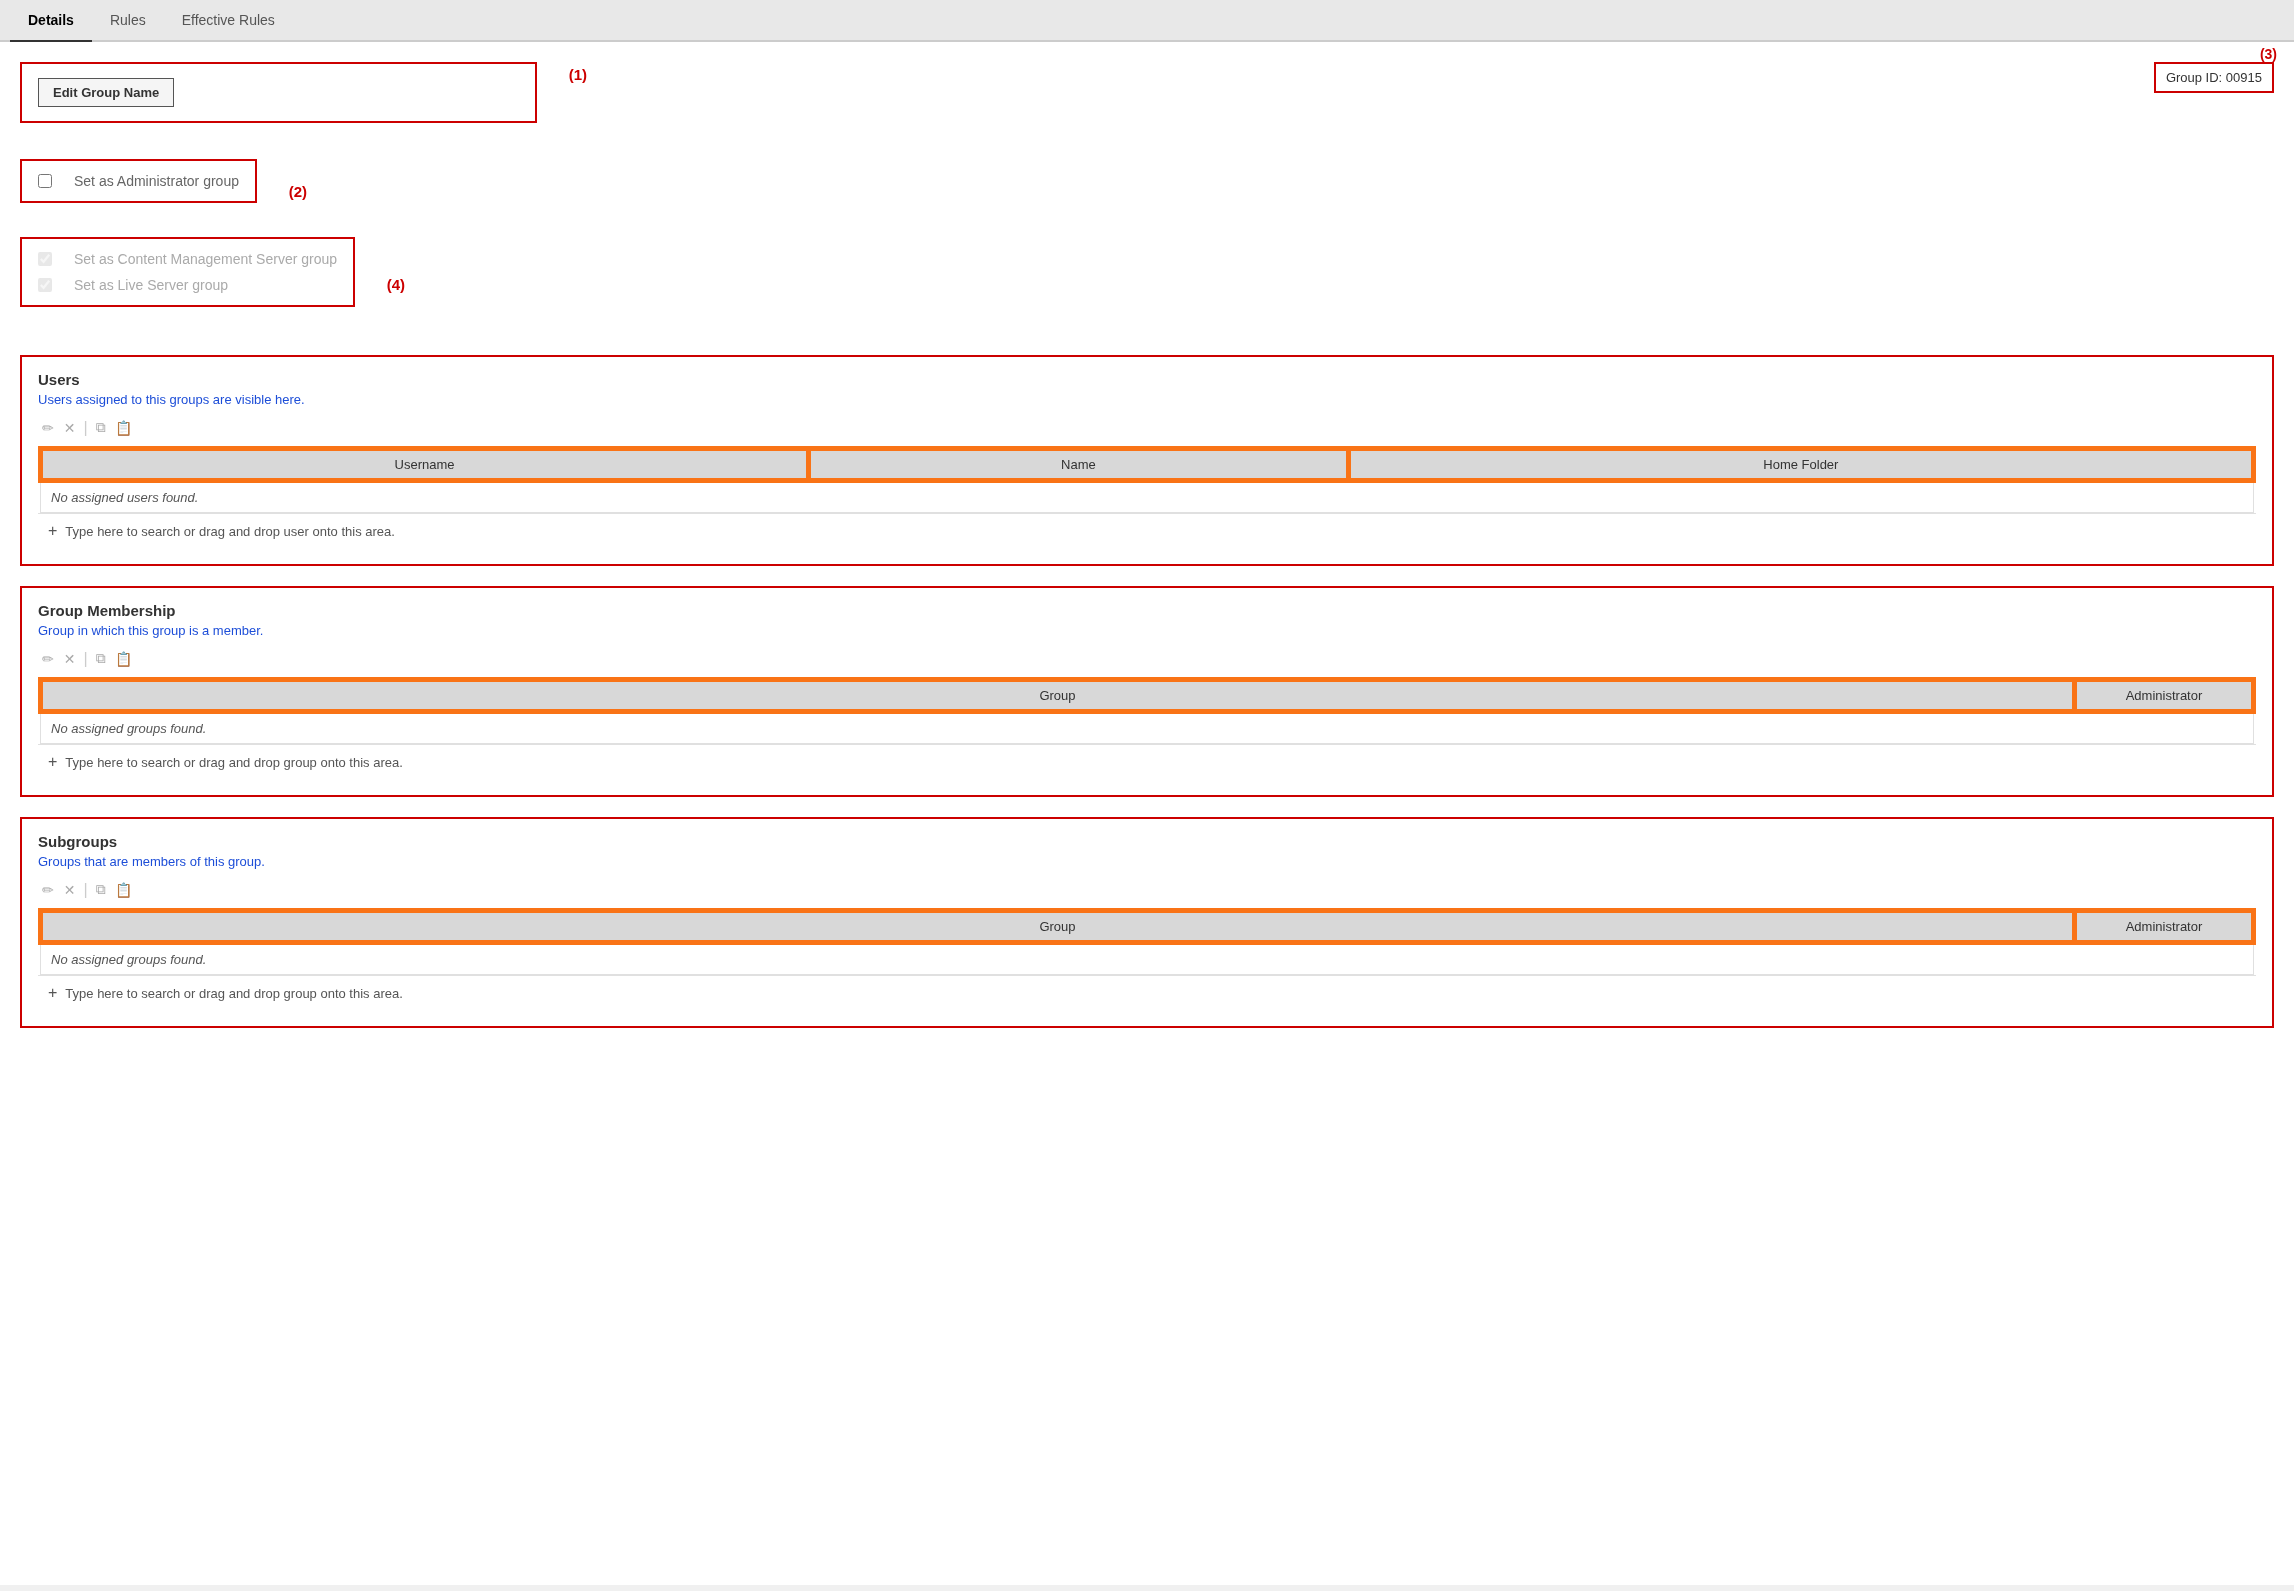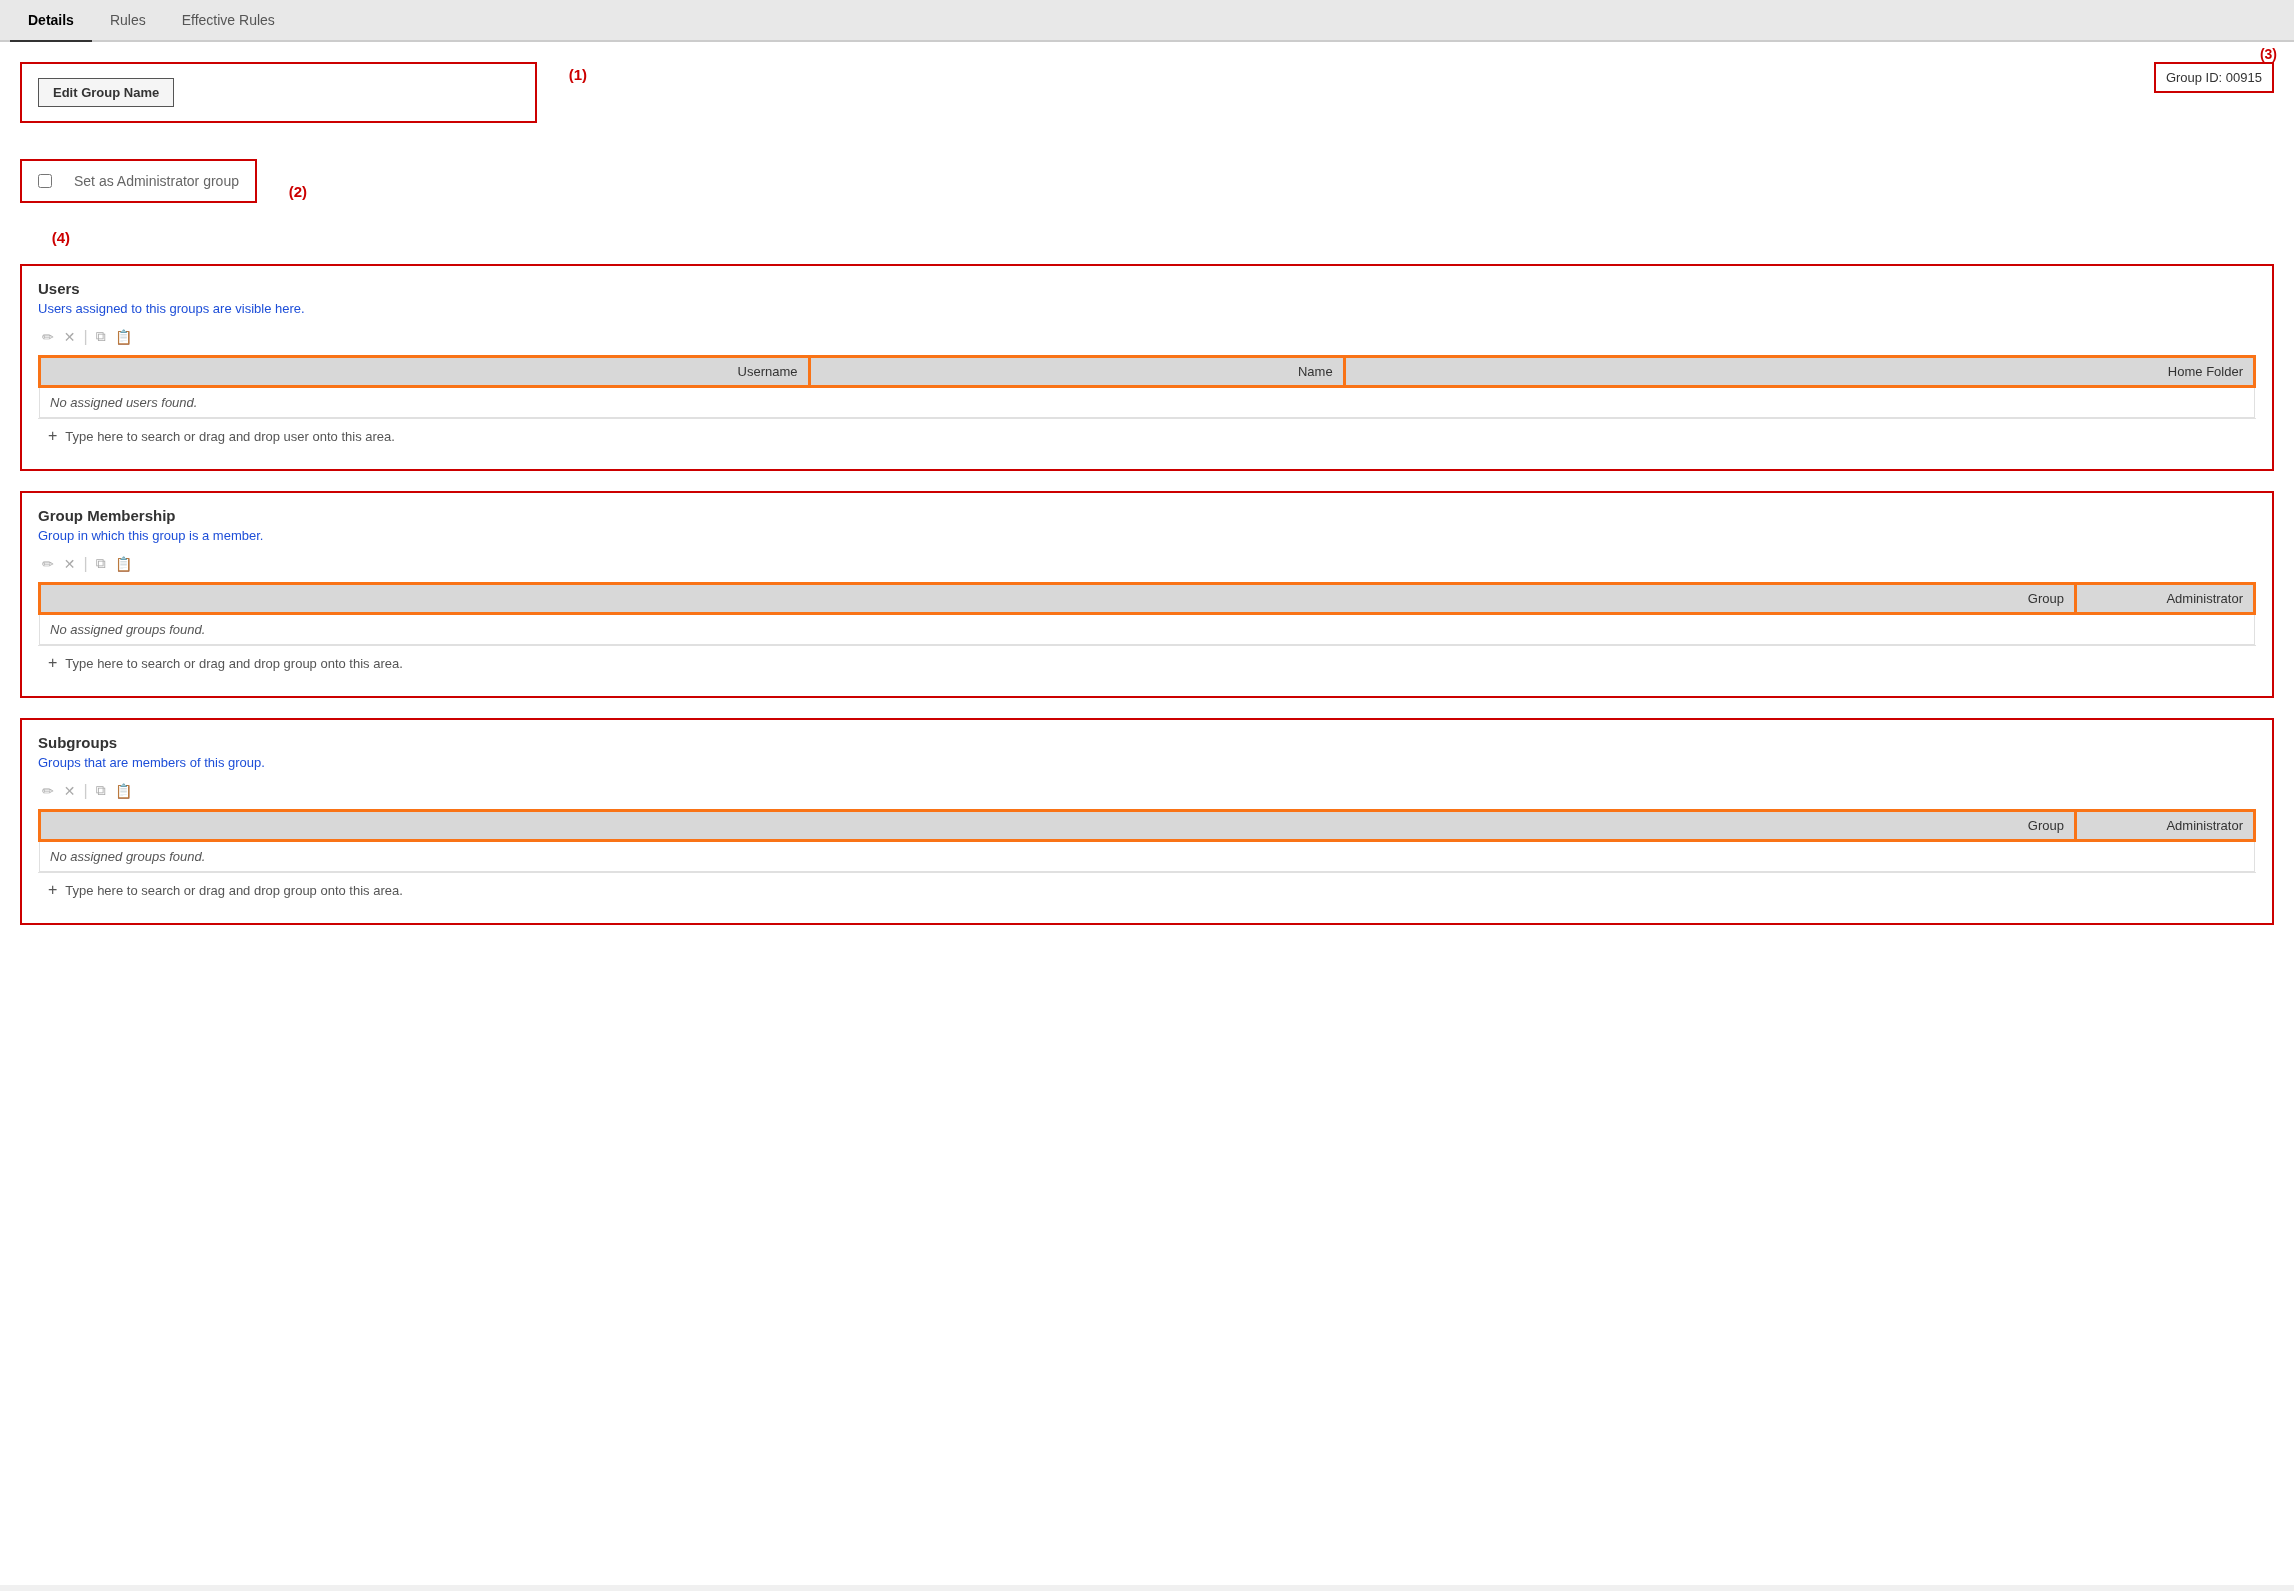--- a/index.html
+++ b/index.html
@@ -167,24 +167,24 @@
     }
 
     .data-table {
       width: 100%;
       border-collapse: collapse;
       font-size: 13px;
     }
 
     .data-table th {
       background: #d8d8d8;
-      text-align: right;
+      text-align: center;
       padding: 6px 10px;
       font-weight: normal;
-      border: 3px solid #f97316;
+      border: 5px solid #f97316;
       color: #333;
     }
 
     .data-table td {
       padding: 7px 10px;
       border: 1px solid #e0e0e0;
       color: #555;
       font-style: italic;
     }
 
@@ -247,20 +247,30 @@
         <label>Set as Administrator group</label>
       </div>
     </div>
     <span style="position:absolute;top:50%;right:-50px;transform:translateY(-50%);color:#cc0000;font-weight:bold;font-size:15px;">(2)</span>
   </div>
 
   <br>
 
   
   <div style="position:relative;display:inline-block;margin-bottom:24px;">
+    <div class="server-section">
+      <div class="checkbox-row disabled">
+        <input type="checkbox" checked="" disabled="" style="">
+        <label>Set as Content Management Server group</label>
+      </div>
+      <div class="checkbox-row disabled">
+        <input type="checkbox" checked="" disabled="" style="">
+        <label>Set as Live Server group</label>
+      </div>
+    </div>
     <span style="position:absolute;top:50%;right:-50px;transform:translateY(-50%);color:#cc0000;font-weight:bold;font-size:15px;">(4)</span>
   </div>
 
   
   <div style="position:relative;">
     <div class="data-section">
       <div class="data-section-title">Users</div>
       <div class="data-section-desc">Users assigned to this groups are visible here.</div>
       <div class="toolbar-icons">
         <span class="toolbar-icon">✏</span>

